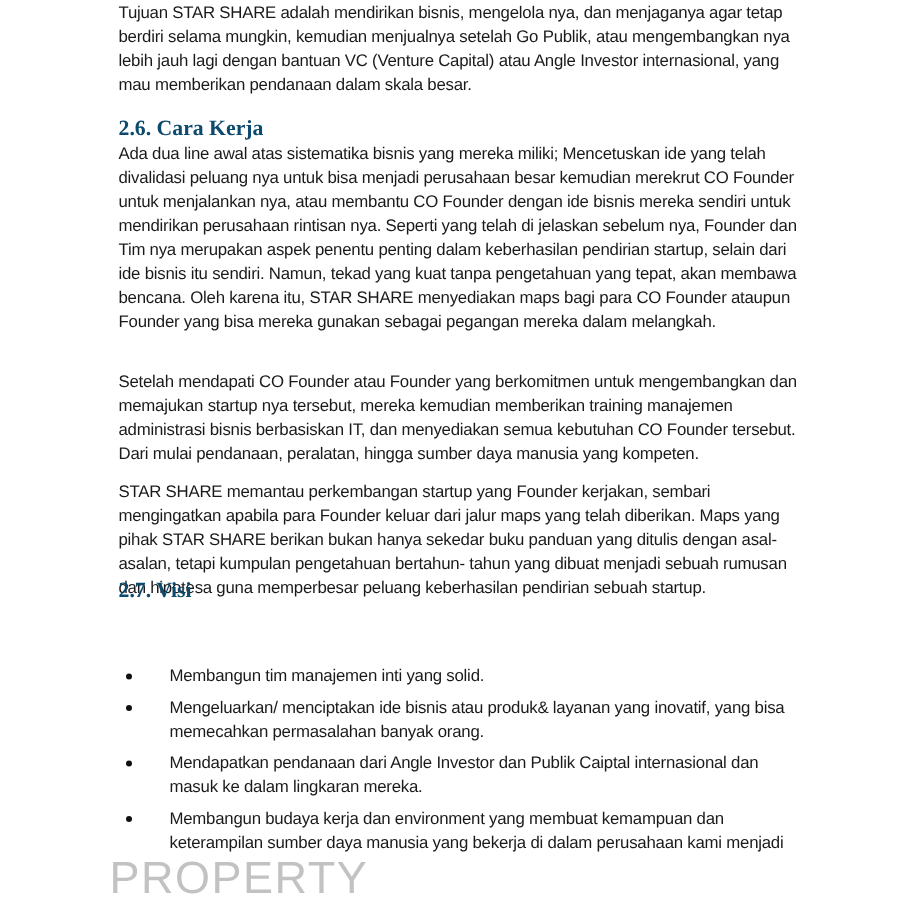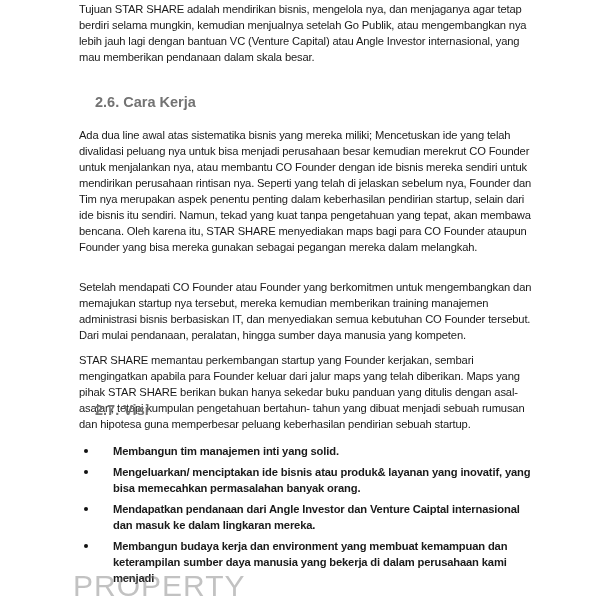--- a/index.html
+++ b/index.html
@@ -1,24 +1,24 @@
 <!DOCTYPE html>
 <html><head>
 <meta charset="utf-8">
 <style>
   html, body { margin: 0; padding: 0; background: #ffffff; }
   body { width: 600px; height: 600px; overflow: hidden; position: relative; font-family: "Liberation Sans", sans-serif; color: #1a1a1a; }
   .page { position: absolute; left: 4px; top: 0; width: 600px; height: 420px; }
   .content { position: absolute; left: 75px; top: 0; width: 460px; font-size: 11.2px; line-height: 16px; letter-spacing: -0.15px; }
   p { margin: 0; }
   .p1 { position: absolute; top: 1px; }
-  .h { font-family: Liberation Sans, sans-serif; font-weight: bold; font-size: 14.5px; line-height: 18px; margin: 16px; color: #737373; letter-spacing: 0; }
+  .h { font-family: Liberation Serif, serif; font-weight: bold; font-size: 14.5px; line-height: 18px; margin: 0; color: #0c4a6e; letter-spacing: 0; }
   .block { position: absolute; left: 0; width: 460px; }
   ul.misi { list-style: none; margin: 0; padding: 0; }
-  ul.misi li { position: relative; padding-left: 34px; margin-bottom: 5px; font-weight: bold; }
+  ul.misi li { position: relative; padding-left: 34px; margin-bottom: 5px; }
   ul.misi li .bullet { position: absolute; left: 31px; top: 0; width: 0; }
   ul.misi li .bullet::before { content: ""; position: absolute; left: -26px; top: 6px; width: 4px; height: 4px; border-radius: 50%; background: #111; }
   .watermark { position: absolute; left: 69px; top: 569px; font-family: "Liberation Sans", sans-serif; font-size: 30px; font-weight: normal; color: rgba(120,120,120,0.45); letter-spacing: 1px; }
 </style>
 </head>
 <body>
 
 <div class="page">
   <div class="content">
 
@@ -32,21 +32,21 @@
     </div>
 
     <div class="block" style="top:385px;">
       <h2 class="h">2.7. Visi</h2>
     </div>
 
     <div class="block" style="top:443px;">
       <ul class="misi">
         <li><span class="bullet"></span><span>Membangun tim manajemen inti yang solid.</span></li>
         <li><span class="bullet"></span><span>Mengeluarkan/ menciptakan ide bisnis atau produk&amp; layanan yang inovatif, yang bisa memecahkan permasalahan banyak orang.</span></li>
-        <li><span class="bullet"></span><span>Mendapatkan pendanaan dari Angle Investor dan Venture Caiptal internasional dan masuk ke dalam lingkaran mereka.</span></li>
+        <li><span class="bullet"></span><span>Mendapatkan pendanaan dari Angle Investor dan Publik Caiptal internasional dan masuk ke dalam lingkaran mereka.</span></li>
         <li><span class="bullet"></span><span>Membangun budaya kerja dan environment yang membuat kemampuan dan keterampilan sumber daya manusia yang bekerja di dalam perusahaan kami menjadi</span></li>
       </ul>
     </div>
 
   </div>
 
   <div class="watermark">PROPERTY</div>
 </div>
 
 </body></html>

